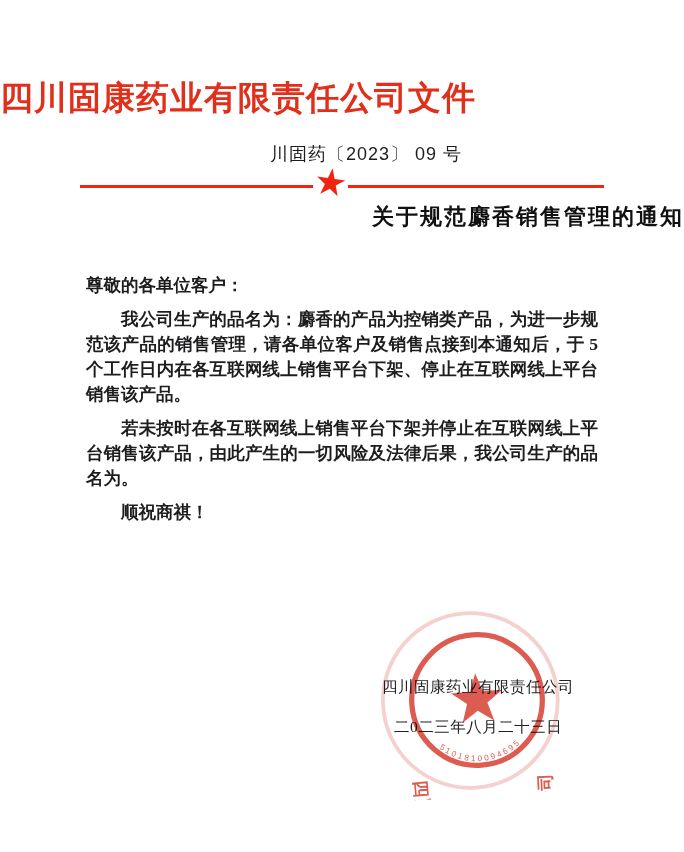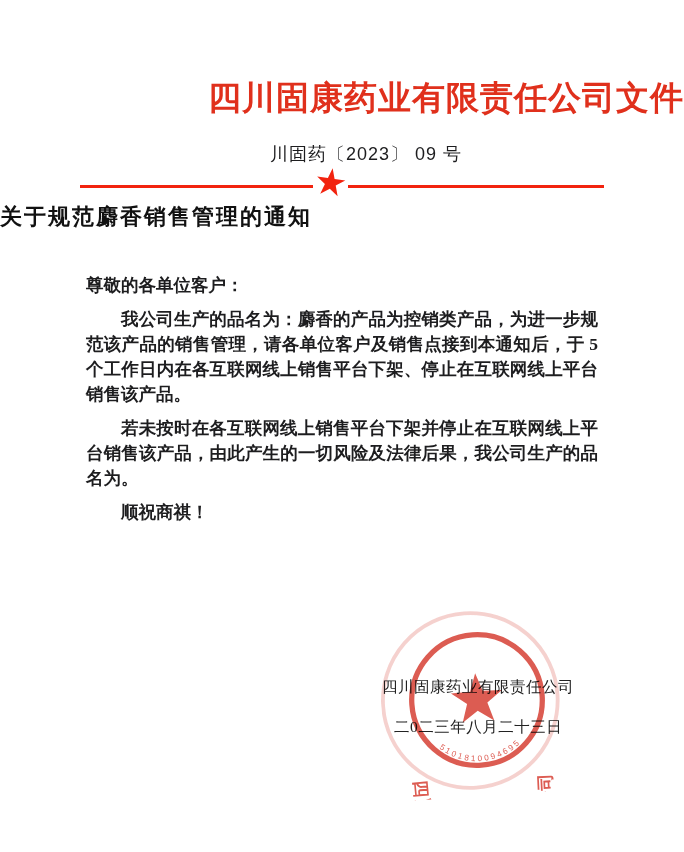--- a/index.html
+++ b/index.html
@@ -13,21 +13,21 @@
   html,body{background:#ffffff;}
   body{
     width:684px;height:852px;position:relative;overflow:hidden;
     font-family:"Liberation Serif","DejaVu Serif",serif;
     color:var(--text-black);
   }
   .page{position:absolute;inset:0;background:var(--paper);}
 
   .header-title{
     position:absolute;top:76px;left:0;width:100%;
-    text-align:right;font-size:33px;font-weight:bold;
+    text-align:left;font-size:33px;font-weight:bold;
     color:var(--header-red);letter-spacing:1px;
     font-family:"Liberation Serif","DejaVu Serif",serif;
   }
   .doc-number{
     position:absolute;top:142px;left:0;width:100%;
     text-align:center;font-size:18px;letter-spacing:1px;
     font-family:"Liberation Sans","DejaVu Sans",sans-serif;
     margin-left:24px;
   }
   .divider{
@@ -39,21 +39,21 @@
   .divider .line.right{flex:1;}
   .divider .star{
     color:var(--divider-red);
     font-size:37px;line-height:36px;
     margin:0 1px 6px 1px;
     font-family:"DejaVu Sans",sans-serif;
     transform:rotate(8deg);
   }
   .notice-title{
     position:absolute;top:202px;left:0;width:100%;
-    text-align:left;font-size:22px;font-weight:bold;
+    text-align:right;font-size:22px;font-weight:bold;
     letter-spacing:2px;color:#111;
     font-family:"Liberation Sans","DejaVu Sans",sans-serif;
   }
   .body-text{
     position:absolute;top:273px;left:86px;width:512px;
     font-size:17.5px;line-height:25px;
     text-align:justify;text-justify:inter-character;font-weight:bold;
   }
   .body-text p{margin:0 0 9px 0;}
   .body-text p.indent{text-indent:2em;}

